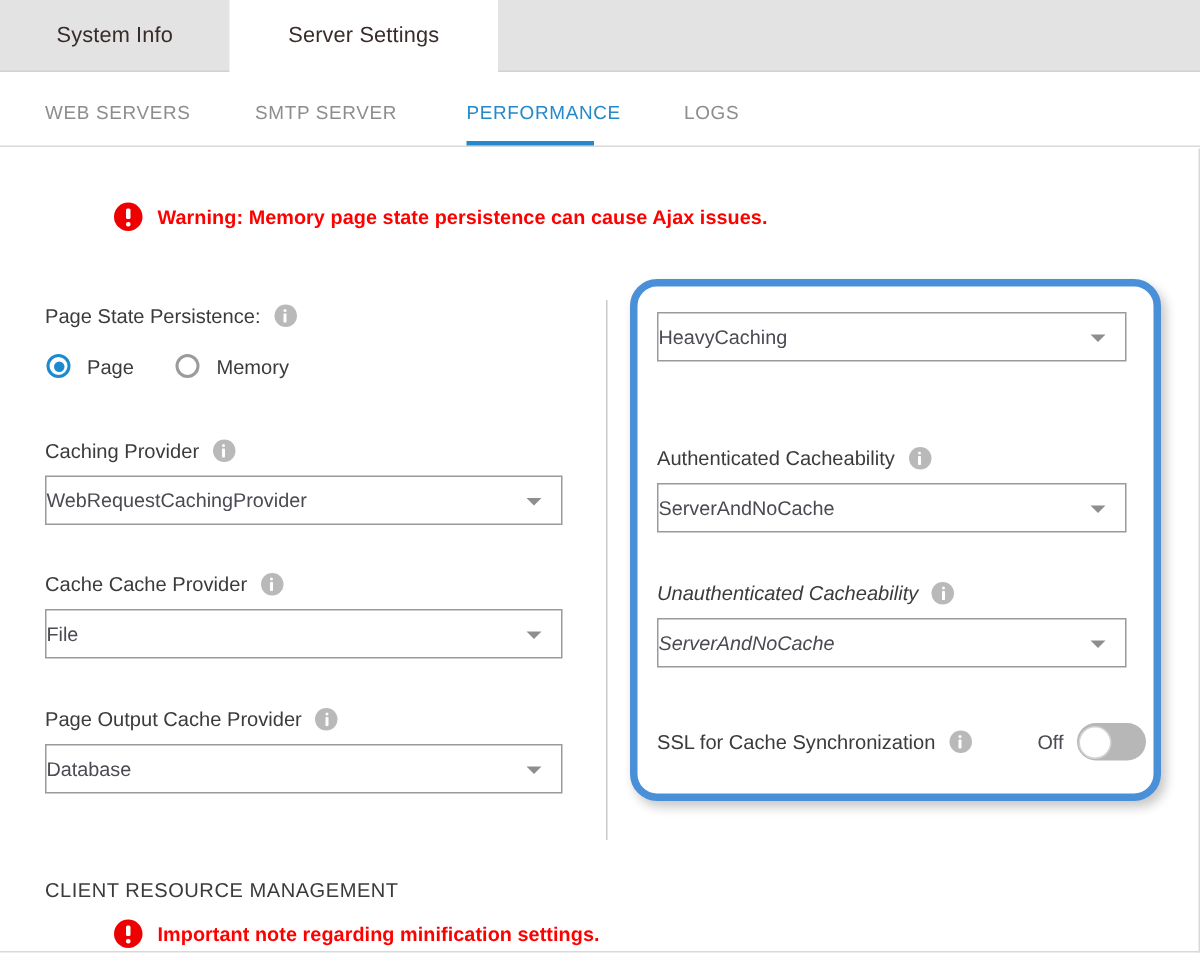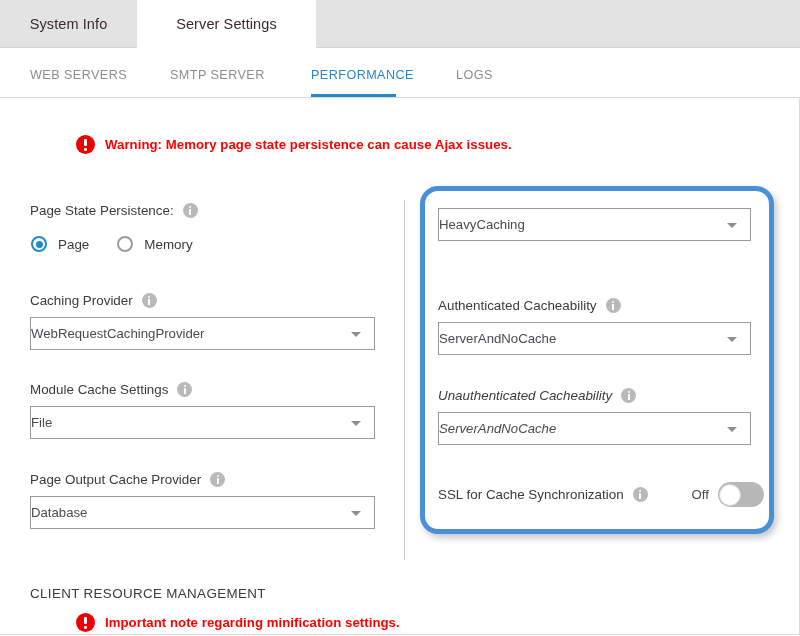--- a/index.html
+++ b/index.html
@@ -37,21 +37,21 @@
   .ptab {
     display: flex;
     align-items: center;
     justify-content: center;
     font-size: 14.5px;
     color: #3a2b2b;
     letter-spacing: .1px;
     cursor: pointer;
     user-select: none;
   }
-  .ptab.t1 { width: 137px; text-align: center; }
+  .ptab.t1 { width: 153px; text-align: center; }
   .ptab.t2 { width: 179px; background: #ffffff; color: #3a2b2b; }
 
   
   .subtabs {
     position: absolute;
     top: 49px; left: 0;
     width: 800px;
     height: 49px;
     background: #ffffff;
     border-bottom: 1px solid #d9d9d9;
@@ -347,21 +347,21 @@
         <span class="info-icon"></span>
       </div>
       <div class="select">
         <span>WebRequestCachingProvider</span>
         <span class="caret"></span>
       </div>
     </div>
 
     <div class="field" style="left:30px; top:283px; width:345px;">
       <div class="field-label">
-        <span>Module Cache Settings</span>
+        <span>Cache Cache Provider</span>
         <span class="info-icon"></span>
       </div>
       <div class="select">
         <span>File</span>
         <span class="caret"></span>
       </div>
     </div>
 
     <div class="field" style="left:30px; top:373px; width:345px;">
       <div class="field-label">

